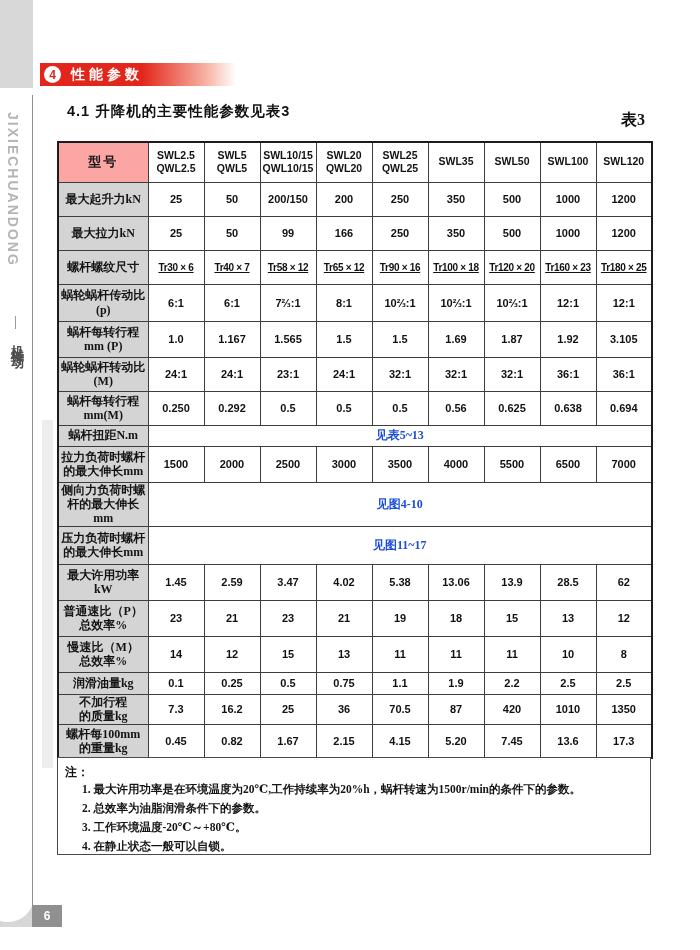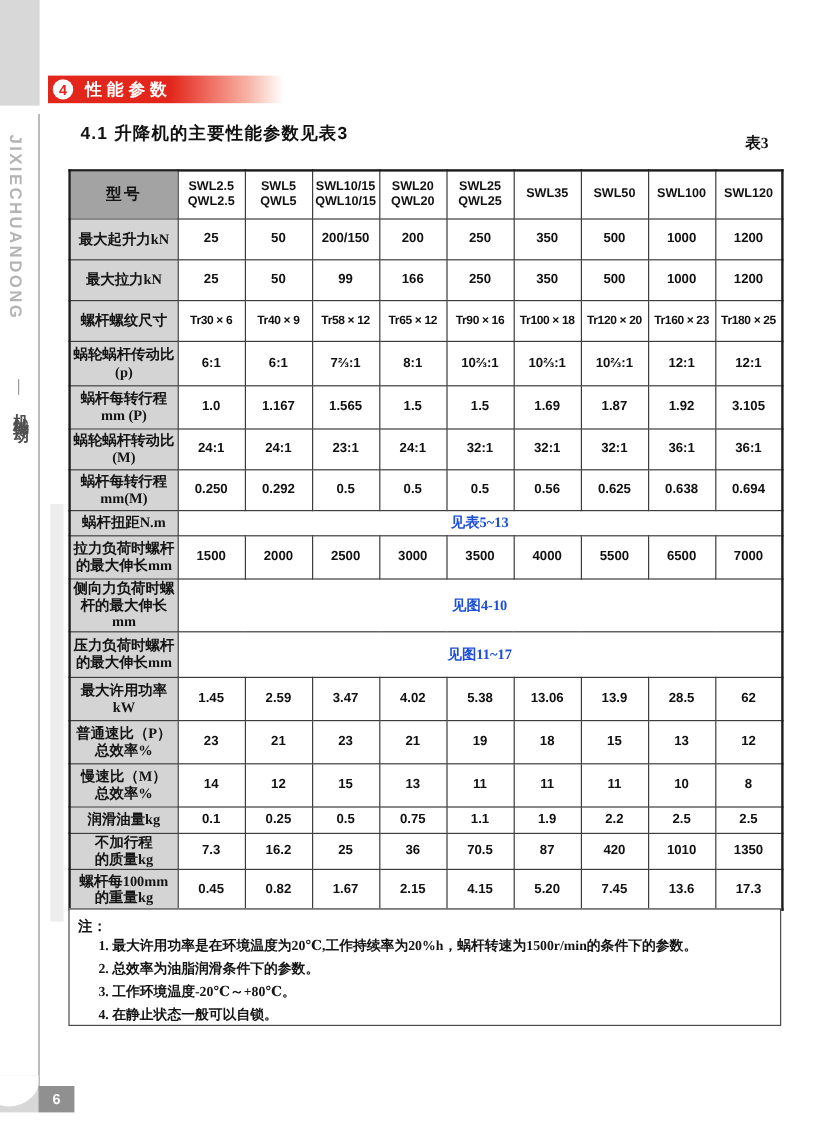--- a/index.html
+++ b/index.html
@@ -40,46 +40,46 @@
   .banner-title{
     position:absolute;left:31px;top:3px;color:#ffffff;font-size:14px;font-weight:bold;letter-spacing:4px;
   }
 
   .subsection{
     position:absolute;left:67px;top:102px;font-size:14.5px;font-weight:bold;color:#111;letter-spacing:1px;
   }
   .table-label{
     position:absolute;left:621px;top:110px;
     font-family:"Liberation Serif","DejaVu Serif",serif;
-    font-size:13px;font-weight:bold;color:#111;
+    font-size:16px;font-weight:bold;color:#111;
   }
 
   
   .spec-table{
     position:absolute;left:57px;top:141px;width:594px;
     border-collapse:collapse;table-layout:fixed;
     border:2px solid #1c1c1c;
   }
   .spec-table th,.spec-table td{
     border:1px solid #3d3d3d;text-align:center;vertical-align:middle;
     padding:0 2px;overflow:hidden;
   }
   .label-cell{
     background:#d4d4d4;
     font-family:"Liberation Serif","DejaVu Serif",serif;
     font-weight:bold;font-size:12px;line-height:1.2;white-space:pre-line;color:#141414;
   }
   .corner-cell{
-    background:#a3a3a3;
+    background:#fca5a5;
     font-family:"Liberation Serif","DejaVu Serif",serif;
     font-weight:bold;font-size:13px;letter-spacing:2px;color:#141414;
   }
   .col-h{background:#ffffff;font-size:10.5px;font-weight:bold;line-height:1.3;color:#111;}
   td.val{font-weight:bold;font-size:11px;color:#111;white-space:nowrap;}
-  td.val.small{font-size:10px;letter-spacing:-0.3px;}
+  td.val.small{font-size:10px;letter-spacing:-0.3px;text-decoration:underline;}
   td.span-cell{
     font-family:"Liberation Serif","DejaVu Serif",serif;
     font-weight:bold;font-size:12px;color:#1d4ed8;
   }
 
   
   .notes{
     position:absolute;left:57px;top:757px;width:592px;height:96px;
     border:1px solid #4a4a4a;background:#ffffff;
     font-family:"Liberation Serif","DejaVu Serif",serif;color:#141414;
@@ -190,21 +190,21 @@
           <td class="val">166</td>
           <td class="val">250</td>
           <td class="val">350</td>
           <td class="val">500</td>
           <td class="val">1000</td>
           <td class="val">1200</td>
         </tr>
         <tr style="height: 34px;">
           <td class="label-cell">螺杆螺纹尺寸</td>
           <td class="val small">Tr30 × 6</td>
-          <td class="val small">Tr40 × 9</td>
+          <td class="val small">Tr40 × 7</td>
           <td class="val small">Tr58 × 12</td>
           <td class="val small">Tr65 × 12</td>
           <td class="val small">Tr90 × 16</td>
           <td class="val small">Tr100 × 18</td>
           <td class="val small">Tr120 × 20</td>
           <td class="val small">Tr160 × 23</td>
           <td class="val small">Tr180 × 25</td>
         </tr>
         <tr style="height: 37px;">
           <td class="label-cell">蜗轮蜗杆传动比

